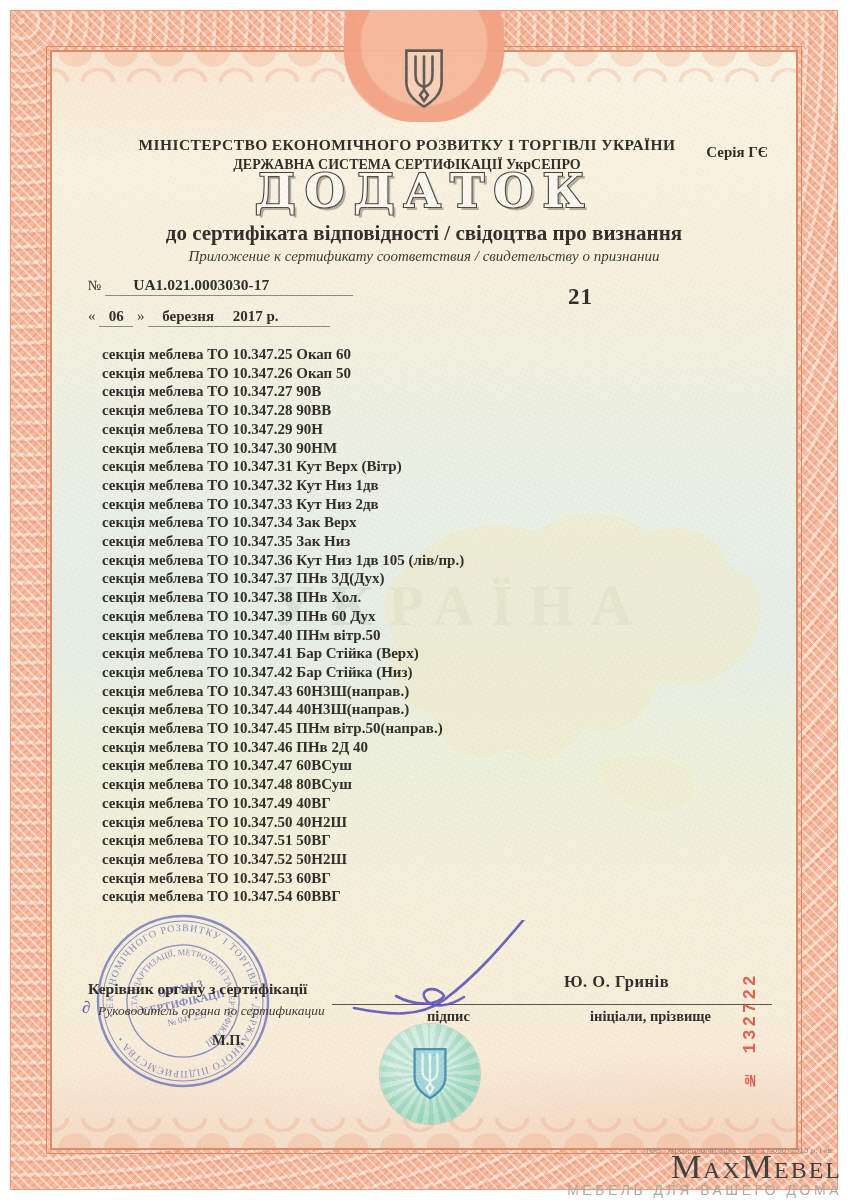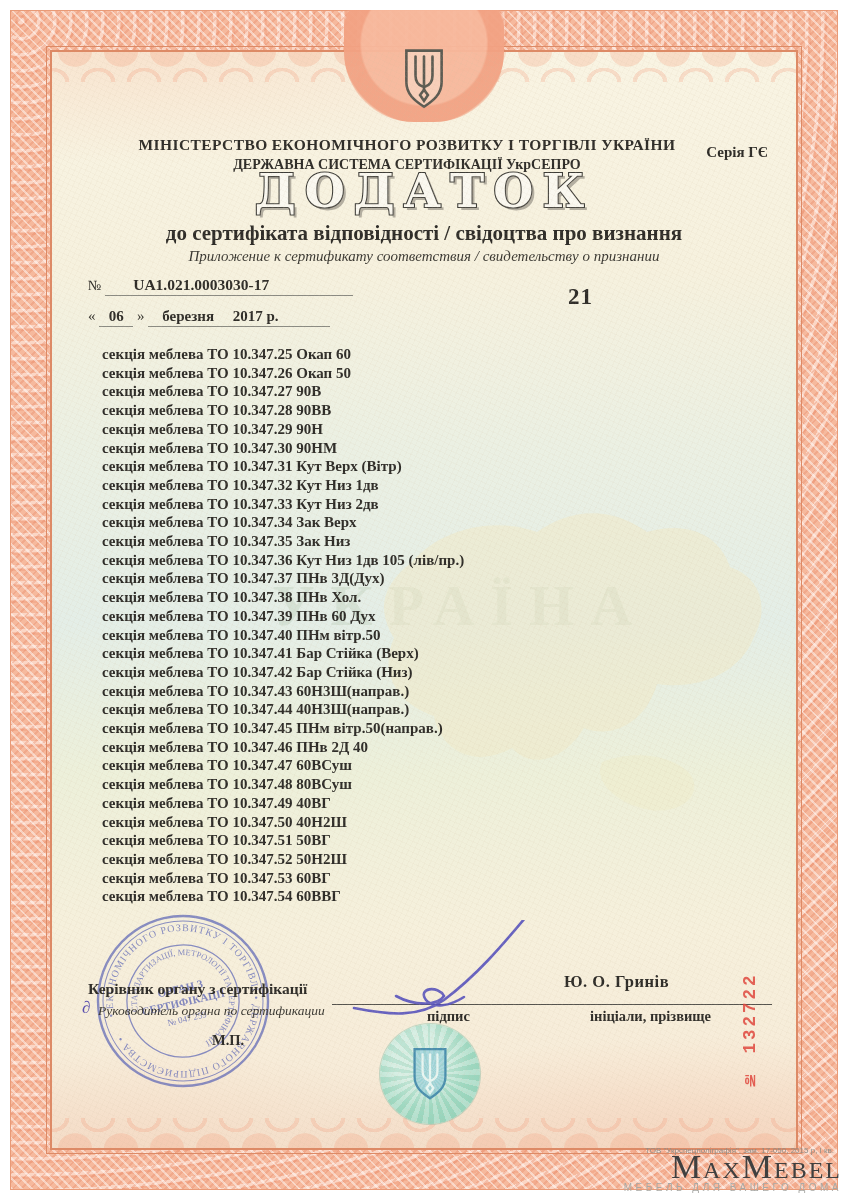--- a/index.html
+++ b/index.html
@@ -82,21 +82,21 @@
     background:
       repeating-conic-gradient(rgba(255,255,255,.22) 0 7deg, rgba(120,200,170,.18) 7deg 14deg),
       radial-gradient(circle at 40% 35%, #cdeadd 0 30%, #a8dcc6 55%, #8fcfb6 100%);
     box-shadow:0 0 0 1px rgba(140,190,170,.5);display:flex;align-items:center;justify-content:center;}
   
   .printer-note{position:absolute;top:1146px;right:14px;font-size:8px;color:#908e88;
     font-family:"Liberation Sans", sans-serif;}
   .brand{position:absolute;top:1152px;right:6px;text-align:right;
     font-family:"Liberation Serif", serif;}
   .brand-name{font-variant:small-caps;font-size:34px;line-height:30px;color:#404040;letter-spacing:2px;}
-  .brand-tagline{font-family:"Liberation Sans", sans-serif;font-size:10px;letter-spacing:3.5px;color:#a9a9a5;}
+  .brand-tagline{font-family:"Liberation Sans", sans-serif;font-size:14px;letter-spacing:3.5px;color:#a9a9a5;}
 </style>
 </head>
 <body>
 
 <div class="page">
 
   <div class="frame"></div>
 
   <div class="content">
     <div class="lace-top"></div>

